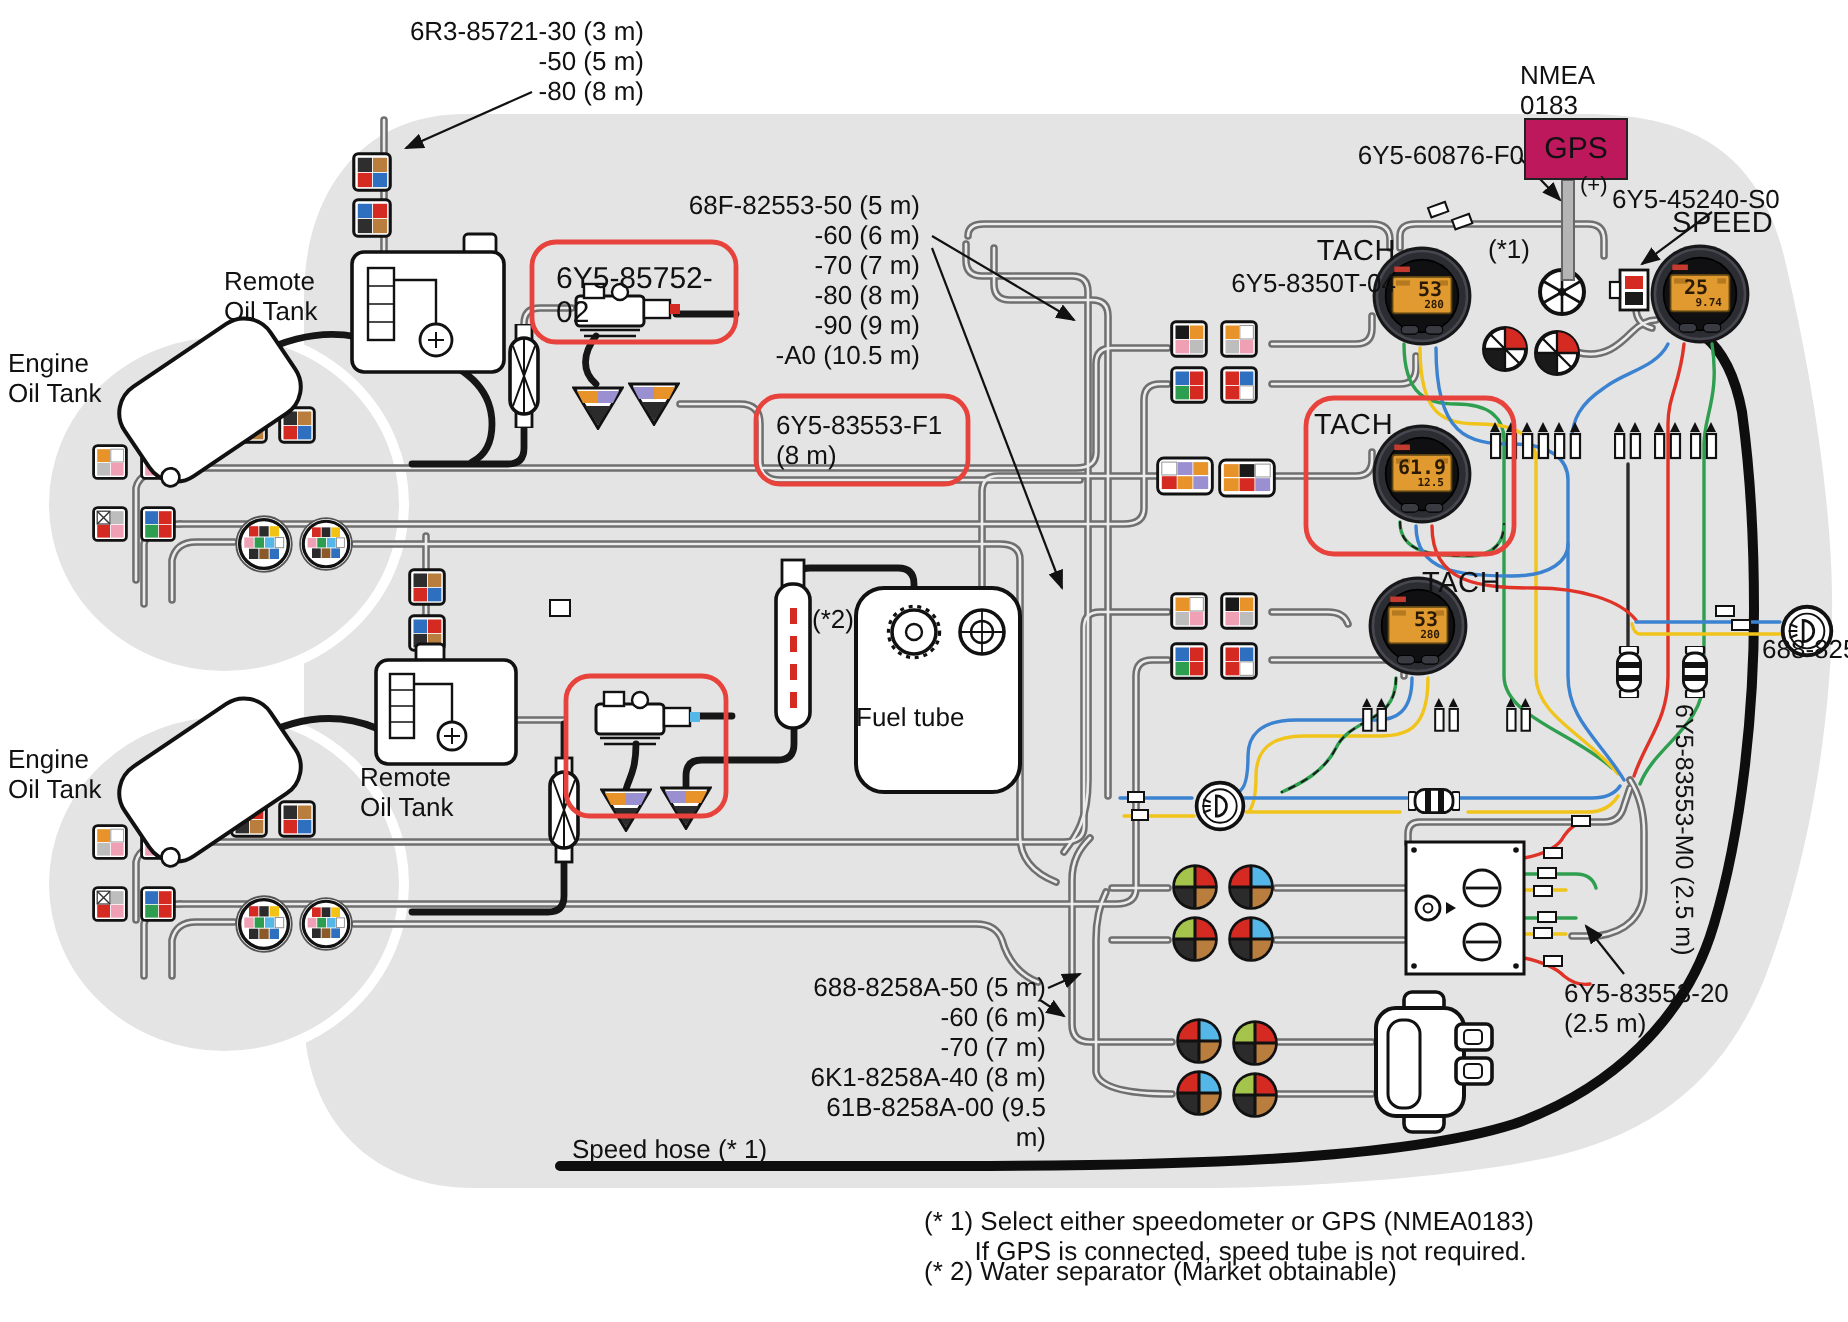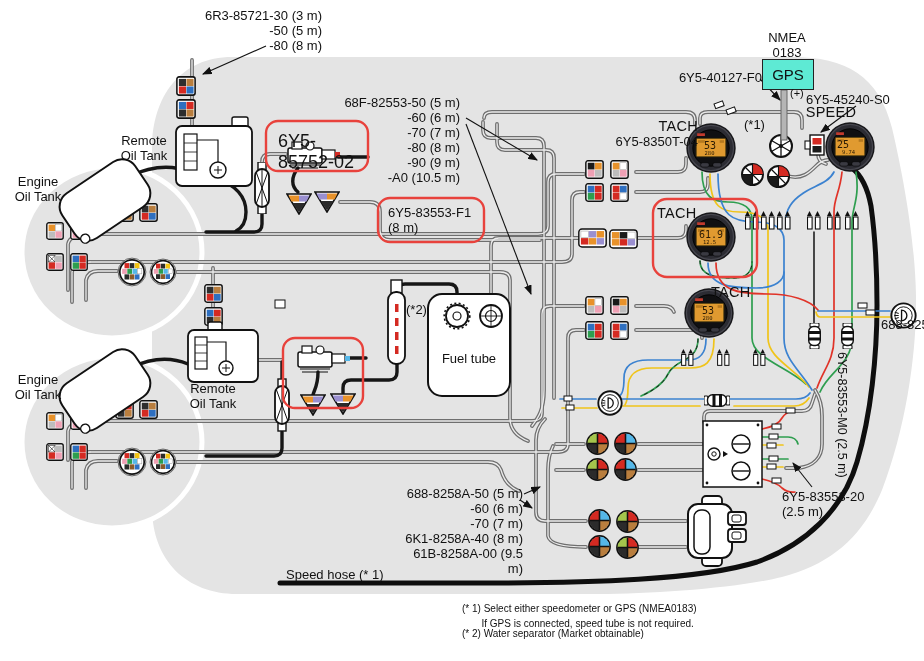--- a/index.html
+++ b/index.html
@@ -1,32 +1,32 @@
 <!DOCTYPE html>
 <html><head>
 <meta charset="utf-8">
 <style>
   html,body{margin:0;padding:0}
   body{width:924px;height:661px;position:relative;background:#fff;overflow:hidden;
        font-family:"Liberation Sans",sans-serif;color:#111}
   svg{position:absolute;left:0;top:0}
   .lb{position:absolute;font-size:13px;line-height:1.16;white-space:pre-line}
-  .r{text-align:right}.c{text-align:center}
+  .r{text-align:right}.c{text-align:left}
   .big{font-size:14.5px;letter-spacing:.3px}
-  .sm{font-size:18px}
+  .sm{font-size:15px}
   .tiny{font-size:11px}
   #gps-box{position:absolute;left:762px;top:59px;width:50px;height:29px;border:1.7px solid #222;
-           background:#5eead4;display:flex;align-items:center;justify-content:center;font-size:15px}
+           background:#be185d;display:flex;align-items:center;justify-content:center;font-size:15px}
   .vlab{position:absolute;left:849px;top:352px;font-size:12.5px;transform:rotate(90deg);
         transform-origin:0 0;white-space:nowrap}
-  .lcd{position:absolute;font-family:"DejaVu Sans Mono",monospace;color:#2a1a04;text-align:center;
-       font-weight:normal}
+  .lcd{position:absolute;font-family:"DejaVu Sans Mono",monospace;color:#2a1a04;text-align:right;
+       font-weight:bold}
   .lcd-main{font-size:10px;width:22px}
   .lcd-sub{font-size:5.5px;width:25px}
-  .notes{position:absolute;font-size:10px;line-height:1.18;white-space:pre}
+  .notes{position:absolute;font-size:13px;line-height:1.18;white-space:pre}
   #grayruns path{fill:none;stroke:var(--c,#6f6f6f);stroke-width:var(--w,3.8);stroke-linecap:round;stroke-linejoin:round}
   .blk path{fill:none;stroke:#161616;stroke-width:3.4;stroke-linecap:round}
   .hose path{fill:none;stroke:#0e0e0e;stroke-width:5;stroke-linecap:round}
   .cw{fill:none;stroke-width:1.7;stroke-linecap:round;stroke-linejoin:round}
   .arrow{stroke:#111;stroke-width:1.1;fill:none}
 </style>
 </head>
 <body>
 
 <svg width="924" height="661" viewBox="0 0 924 661">
@@ -546,24 +546,24 @@
 -80 (8 m)
 -90 (9 m)
 -A0 (10.5 m)</div>
 <div class="lb" style="left:388px;top:205px;width:96px">6Y5-83553-F1
 (8 m)</div>
 <div class="lb c" style="left:760px;top:30px;width:54px">NMEA
 0183</div>
 <div id="gps-box">
     <span>GPS</span>
   </div>
-<div class="lb r" style="left:664px;top:70px;width:98px">6Y5-40127-F0</div>
+<div class="lb r" style="left:664px;top:70px;width:98px">6Y5-60876-F0</div>
 <div class="lb tiny" style="left:790px;top:87px">(+)</div>
 <div class="lb" style="left:806px;top:92px;width:102px">6Y5-45240-S0</div>
-<div class="lb c big" style="left:801px;top:104px;width:60px">SPEED</div>
+<div class="lb c big" style="left:836px;top:104px;width:60px">SPEED</div>
 <div class="lb r big" style="left:600px;top:118px;width:98px">TACH</div>
 <div class="lb r" style="left:600px;top:134px;width:98px">6Y5-8350T-04</div>
 <div class="lb" style="left:744px;top:117px">(*1)</div>
 <div class="lb big" style="left:657px;top:205px">TACH</div>
 <div class="lb big" style="left:711px;top:284px">TACH</div>
 <div class="lb" style="left:406px;top:302px">(*2)</div>
 <div class="lb c" style="left:428px;top:351px;width:82px">Fuel tube</div>
 <div class="lb" style="left:881px;top:317px;width:60px;white-space:nowrap">688-825</div>
 <div class="vlab">6Y5-83553-M0 (2.5 m)</div>
 <div class="lb" style="left:782px;top:489px;width:104px">6Y5-83553-20

